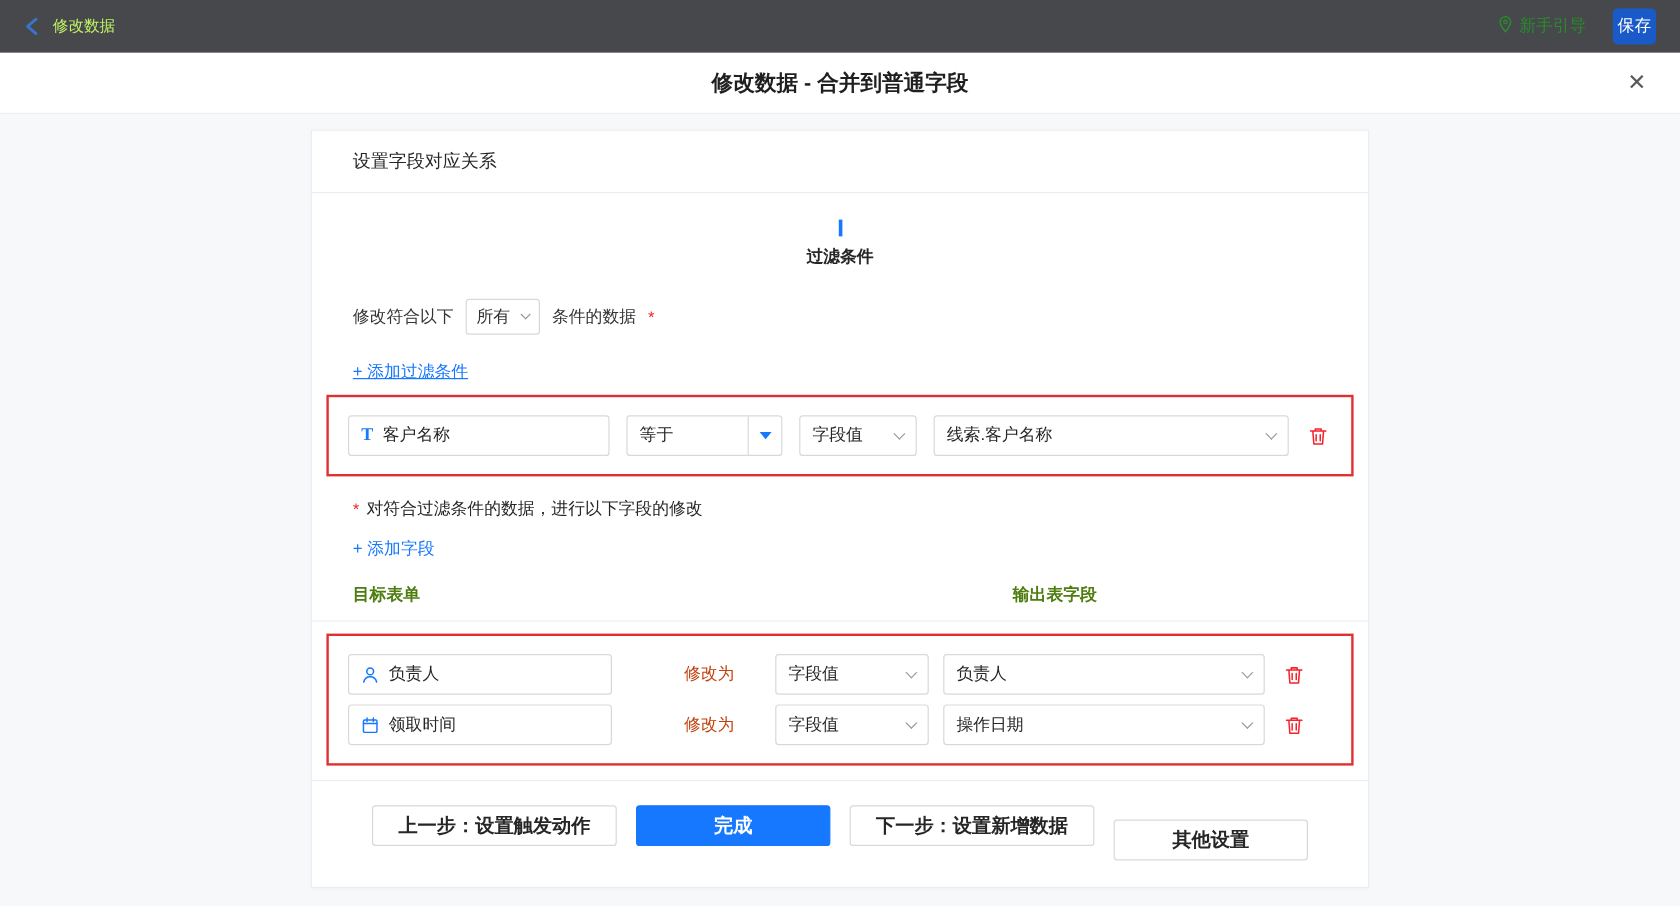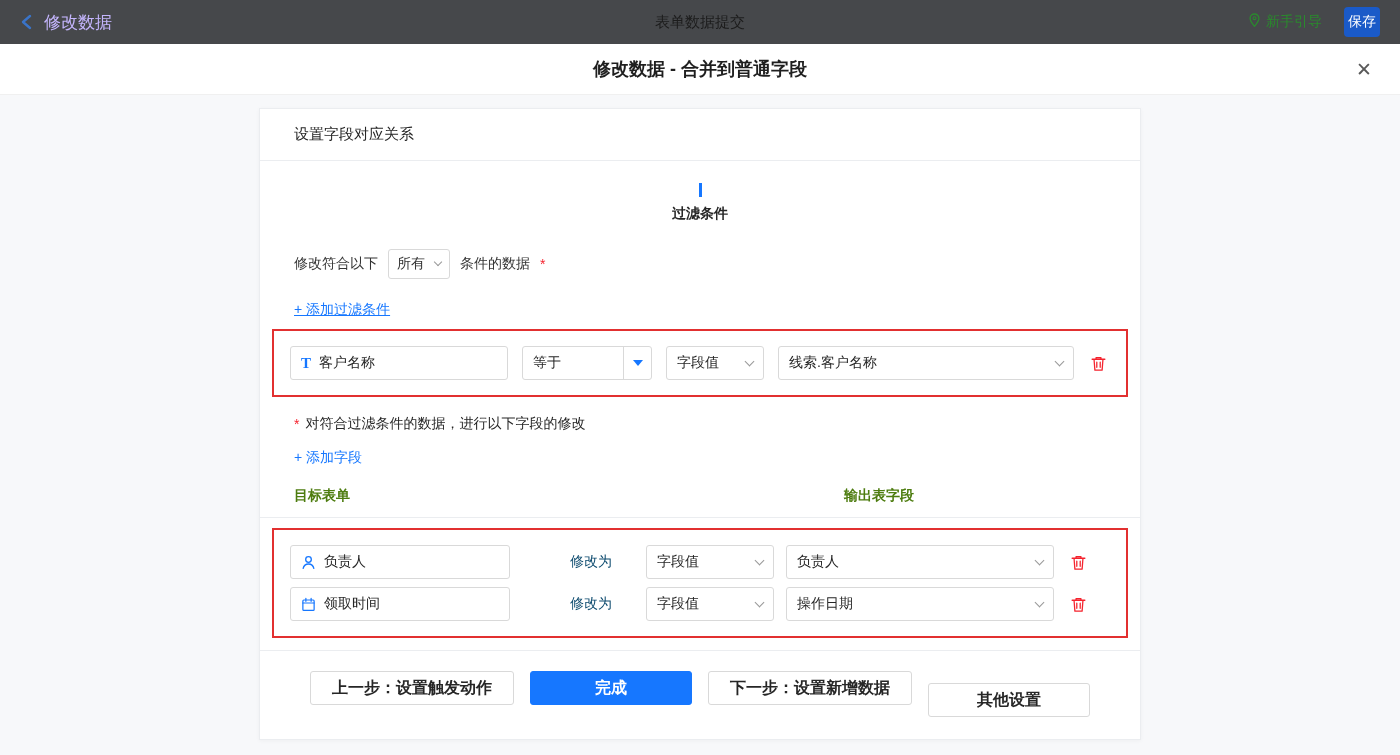--- a/index.html
+++ b/index.html
@@ -10,21 +10,21 @@
     background:#fff; color:#262626;
   }
 
   
   .topbar {
     height:44px; background:#46484b; display:flex; align-items:center;
     padding:0 20px; position:relative;
   }
   .topbar-left { display:flex; align-items:center; gap:10px; cursor:pointer; }
   .back-icon { display:flex; align-items:center; }
-  .topbar-back-label { font-size:17px; color:#c4b5fd; }
+  .topbar-back-label { font-size:13px; color:#bef264; }
   .topbar-title {
     position:absolute; left:0; right:0; text-align:center;
     font-size:15px; color:#1c1c1c; pointer-events:none;
   }
   .topbar-right { margin-left:auto; display:flex; align-items:center; gap:22px; z-index:1; }
   .guide { display:flex; align-items:center; gap:5px; font-size:14px; color:#2a8a2d; cursor:pointer; }
   .save-btn {
     background:#1a5ac8; color:#fff; font-size:14px; border:none; border-radius:4px;
     padding:6px 4px; cursor:pointer;
   }
@@ -101,21 +101,21 @@
 
   .desc-row { display:flex; align-items:center; gap:6px; margin-top:18px; font-size:14px; color:#262626; }
 
   .cols { display:flex; margin-top:20px; padding-bottom:12px; font-weight:700; font-size:14px; color:#4d7c0f; }
   .col-output { margin-left:494px; }
   .full-divider { height:1px; background:#ebedf0; margin:0 -34px; }
 
   .map-row { display:flex; align-items:center; }
   .map-row + .map-row { margin-top:8px; }
   .map-input { width:220px; }
-  .map-label { margin-left:60px; font-size:14px; color:#0c4a6e; }
+  .map-label { margin-left:60px; font-size:14px; color:#c2410c; }
   .select-box.vt { width:128px; margin-left:34px; }
   .select-box.val { width:268px; margin-left:12px; }
   .map-row .trash-btn { margin-left:16px; }
 
   .card-footer {
     flex:none; border-top:1px solid #ebedf0; padding:20px 0 22px;
     display:flex; justify-content:center; gap:16px;
   }
   .btn {
     height:34px; border:1px solid #d9d9d9; border-radius:3px; background:#fff;
@@ -130,21 +130,20 @@
 
 <div class="topbar">
   <div class="topbar-left">
     <span class="back-icon">
       <svg width="14" height="16" viewBox="0 0 14 16">
           <polyline points="10,2 3,8 10,14" fill="none" stroke="#3a74c9" stroke-width="2.4" stroke-linecap="round" stroke-linejoin="round"></polyline>
         </svg>
     </span>
     <span class="topbar-back-label">修改数据</span>
   </div>
-  <div class="topbar-title">表单数据提交</div>
   <div class="topbar-right">
     <div class="guide">
       <span>
         <svg width="13" height="15" viewBox="0 0 16 18">
             <path d="M8 1C4.9 1 2.6 3.4 2.6 6.3 2.6 10 8 16.2 8 16.2s5.4-6.2 5.4-9.9C13.4 3.4 11.1 1 8 1z" fill="none" stroke="#2a8a2d" stroke-width="1.6"></path>
             <circle cx="8" cy="6.2" r="1.8" fill="none" stroke="#2a8a2d" stroke-width="1.4"></circle>
           </svg>
       </span>
       <span>新手引导</span>
     </div>

